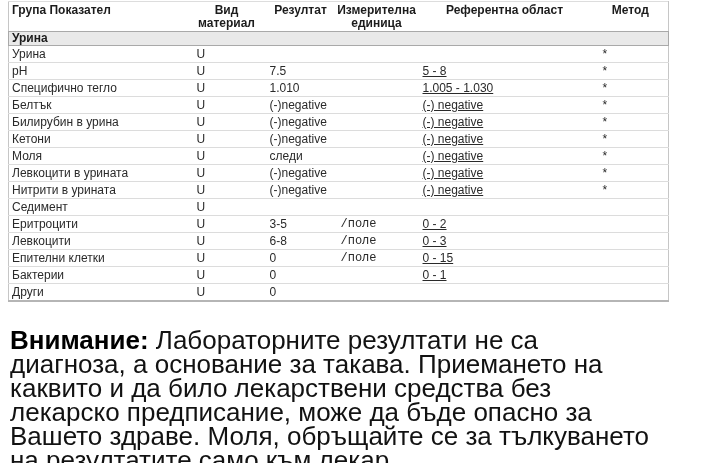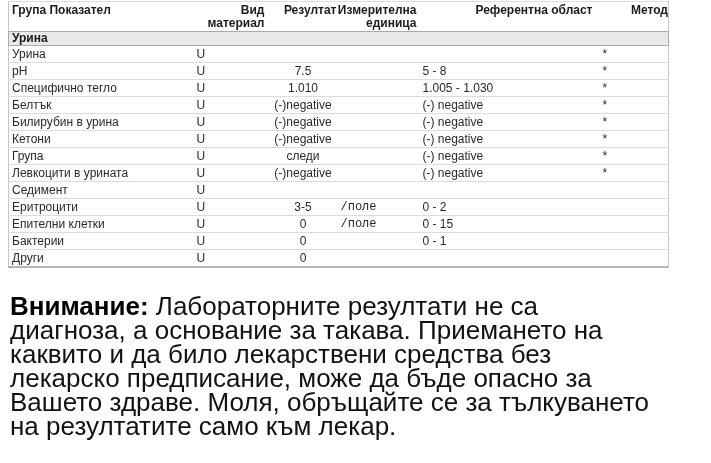--- a/index.html
+++ b/index.html
@@ -30,21 +30,21 @@
   }
   col.c1{width:180px;}
   col.c2{width:76px;}
   col.c3{width:72px;}
   col.c4{width:80px;}
   col.c5{width:176px;}
   col.c6{width:76px;}
   thead th{
     font-weight:bold;
     color:#1c1c1c;
-    text-align:right;
+    text-align:center;
     vertical-align:top;
     padding:2px 0 1px 0;
     line-height:13px;
     height:29px;
   }
   thead th.c-name{text-align:left;padding-left:3px;}
   tr.group td{
     background:var(--group-bg);
     border:1px solid var(--group-border);
     font-weight:bold;
@@ -59,23 +59,23 @@
     line-height:16px;
     padding:0;
     vertical-align:middle;
     white-space:nowrap;
     overflow:hidden;
   }
   tbody tr:last-child td{border-bottom:2px solid #b5b5b5;}
   td.c-name{padding-left:3px;}
   td.c-name.indent{}
   td.c-mat{padding-left:8px;}
-  td.c-res{padding-left:5px;text-align:center;}
+  td.c-res{padding-left:5px;}
   td.c-unit{padding-left:4px;font-family:Liberation Mono, monospace;}
-  td.c-ref{padding-left:6px;}
+  td.c-ref{padding-left:6px;text-decoration:underline;}
   td.c-met{padding-left:10px;}
   .warning{
     margin:26px 0 4px 10px;
     width:650px;
     font-size:26px;
     line-height:24px;
     color:#121212;
   }
   .warning b{font-weight:bold;color:#000;}
 </style>
@@ -150,29 +150,37 @@
           </tr>
           <tr>
             <td class="c-name indent">Кетони</td>
             <td class="c-mat">U</td>
             <td class="c-res">(-)negative</td>
             <td class="c-unit"></td>
             <td class="c-ref">(-) negative</td>
             <td class="c-met">*</td>
           </tr>
           <tr>
-            <td class="c-name indent">Група</td>
+            <td class="c-name indent">Моля</td>
             <td class="c-mat">U</td>
             <td class="c-res">следи</td>
             <td class="c-unit"></td>
             <td class="c-ref">(-) negative</td>
             <td class="c-met">*</td>
           </tr>
           <tr>
             <td class="c-name indent">Левкоцити в урината</td>
+            <td class="c-mat">U</td>
+            <td class="c-res">(-)negative</td>
+            <td class="c-unit"></td>
+            <td class="c-ref">(-) negative</td>
+            <td class="c-met">*</td>
+          </tr>
+          <tr>
+            <td class="c-name indent">Нитрити в урината</td>
             <td class="c-mat">U</td>
             <td class="c-res">(-)negative</td>
             <td class="c-unit"></td>
             <td class="c-ref">(-) negative</td>
             <td class="c-met">*</td>
           </tr>
           <tr>
             <td class="c-name">Седимент</td>
             <td class="c-mat">U</td>
             <td class="c-res"></td>
@@ -182,20 +190,28 @@
           </tr>
           <tr>
             <td class="c-name indent">Еритроцити</td>
             <td class="c-mat">U</td>
             <td class="c-res">3-5</td>
             <td class="c-unit">/поле</td>
             <td class="c-ref">0 - 2</td>
             <td class="c-met"></td>
           </tr>
           <tr>
+            <td class="c-name indent">Левкоцити</td>
+            <td class="c-mat">U</td>
+            <td class="c-res">6-8</td>
+            <td class="c-unit">/поле</td>
+            <td class="c-ref">0 - 3</td>
+            <td class="c-met"></td>
+          </tr>
+          <tr>
             <td class="c-name indent">Епителни клетки</td>
             <td class="c-mat">U</td>
             <td class="c-res">0</td>
             <td class="c-unit">/поле</td>
             <td class="c-ref">0 - 15</td>
             <td class="c-met"></td>
           </tr>
           <tr>
             <td class="c-name indent">Бактерии</td>
             <td class="c-mat">U</td>

